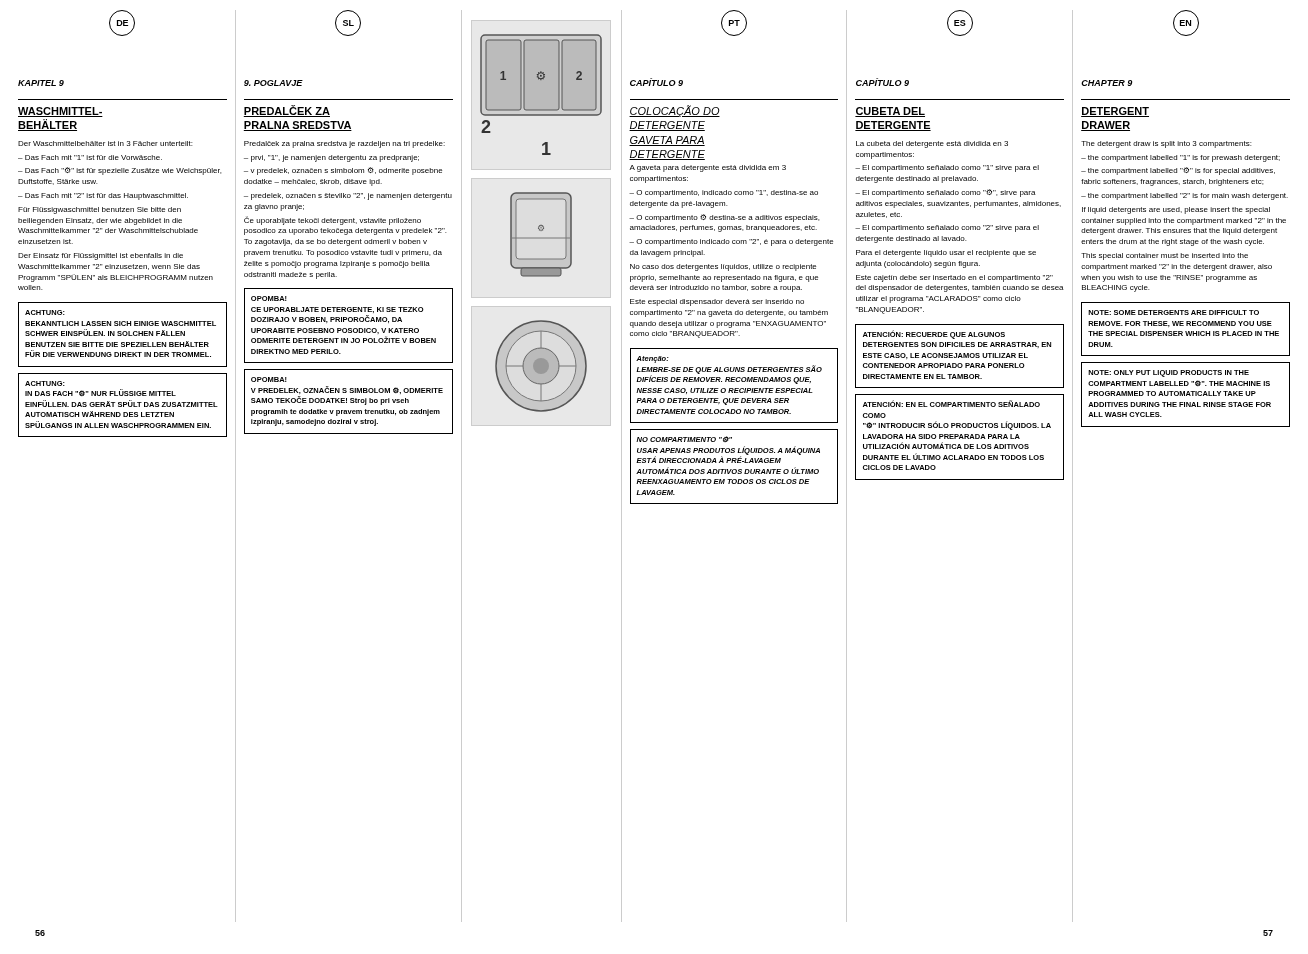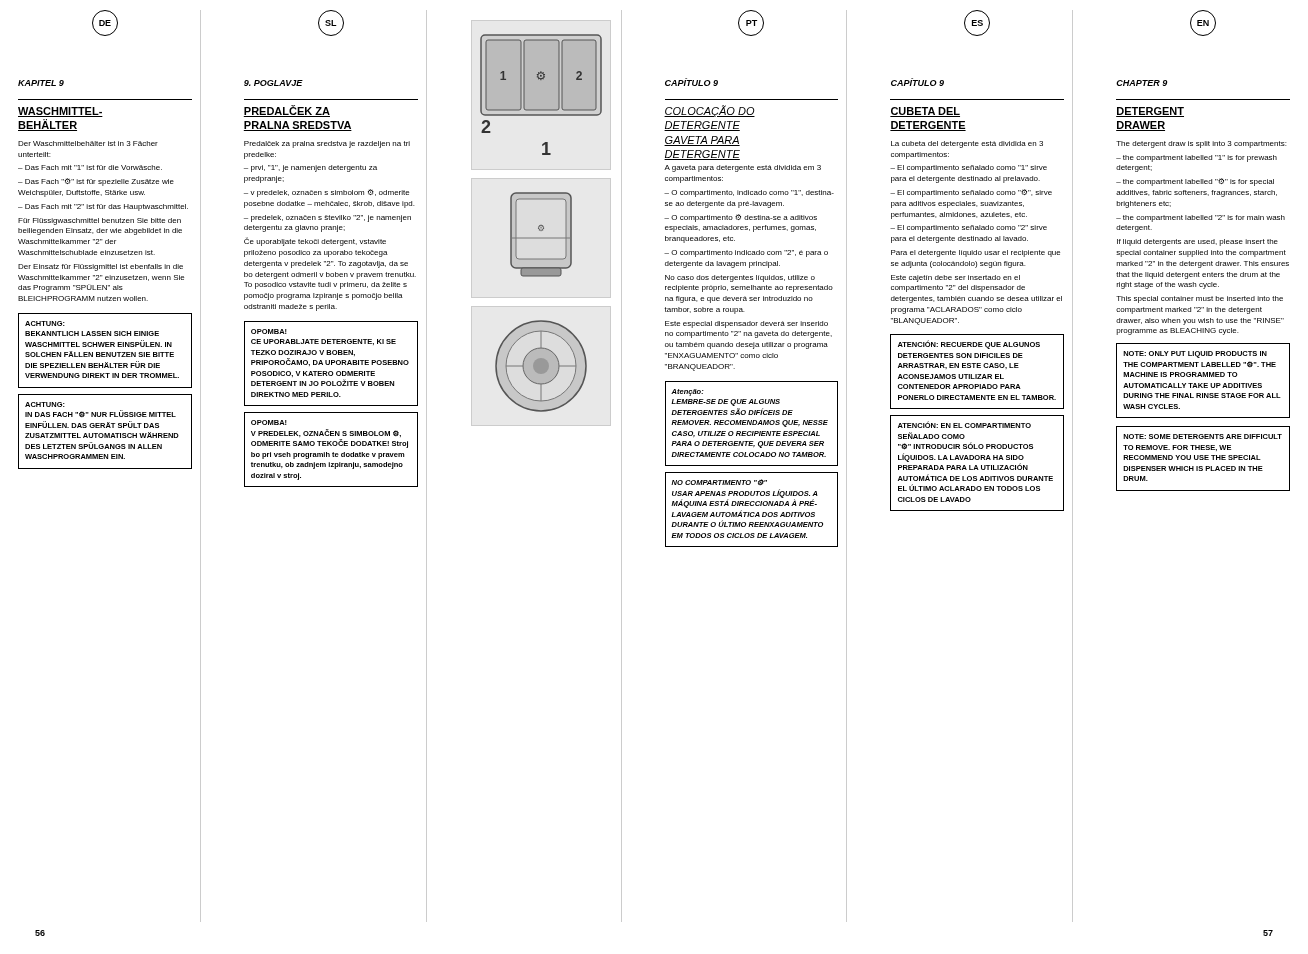--- a/index.html
+++ b/index.html
@@ -15,21 +15,20 @@
       display: flex;
       flex-direction: column;
       width: 1308px;
       min-height: 954px;
       padding: 10px 0;
     }
     .columns-wrapper {
       display: flex;
       flex: 1;
       padding: 0 10px;
-      gap: 35px;
     }
     .column {
       flex: 1;
       padding: 0 8px;
       border-right: 1px solid #ccc;
       font-size: 8px;
       line-height: 1.35;
     }
     .column:last-child {
       border-right: none;
@@ -305,25 +304,25 @@
         <span>DRAWER</span>
       </div>
       <div class="body-text">
         <p>The detergent draw is split into 3 compartments:</p>
         <p>– the compartment labelled "1" is for prewash detergent;</p>
         <p>– the compartment labelled "⚙" is for special additives, fabric softeners, fragrances, starch, brighteners etc;</p>
         <p>– the compartment labelled "2" is for main wash detergent.</p>
         <p>If liquid detergents are used, please insert the special container supplied into the compartment marked "2" in the detergent drawer. This ensures that the liquid detergent enters the drum at the right stage of the wash cycle.</p>
         <p>This special container must be inserted into the compartment marked "2" in the detergent drawer, also when you wish to use the "RINSE" programme as BLEACHING cycle.</p>
       </div>
+      <div class="warning-box">
+        <p>NOTE: SOME DETERGENTS ARE DIFFICULT TO REMOVE. FOR THESE, WE RECOMMEND YOU USE THE SPECIAL DISPENSER WHICH IS PLACED IN THE DRUM.</p>
+      </div>
       <div class="warning-box" style="margin-top:6px;">
         <p>NOTE: ONLY PUT LIQUID PRODUCTS IN THE COMPARTMENT LABELLED "⚙". THE MACHINE IS PROGRAMMED TO AUTOMATICALLY TAKE UP ADDITIVES DURING THE FINAL RINSE STAGE FOR ALL WASH CYCLES.</p>
-      </div>
-      <div class="warning-box">
-        <p>NOTE: SOME DETERGENTS ARE DIFFICULT TO REMOVE. FOR THESE, WE RECOMMEND YOU USE THE SPECIAL DISPENSER WHICH IS PLACED IN THE DRUM.</p>
       </div>
     </div>
 
   </div>
 
   <div class="page-numbers">
     <span>56</span>
     <span>57</span>
   </div>
 </div>

